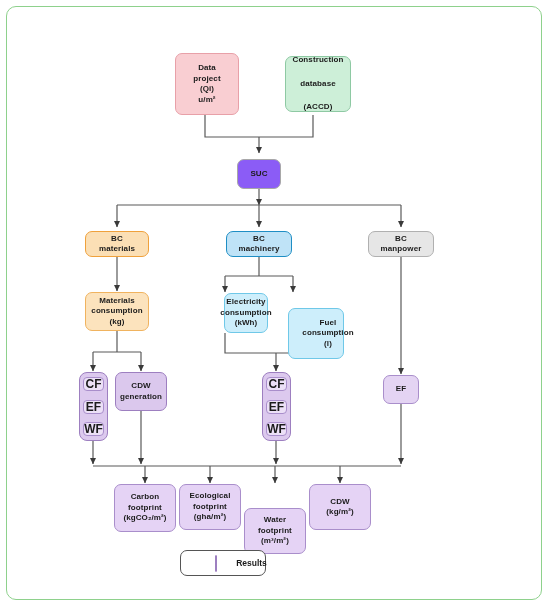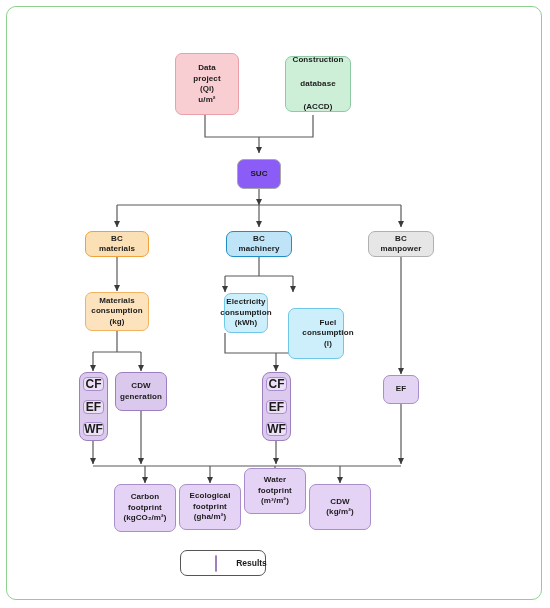--- a/index.html
+++ b/index.html
@@ -237,21 +237,21 @@
     <span class="ln">footprint</span>
     <span class="ln">(kgCO₂/m²)</span>
   </div>
 
   <div class="node purpleR" style="left:179px;top:484px;width:62px;height:46px;">
     <span class="ln">Ecological</span>
     <span class="ln">footprint</span>
     <span class="ln">(gha/m²)</span>
   </div>
 
-  <div class="node purpleR" style="left:244px;top:468px;width:62px;height:46px;">
+  <div class="node purpleR" style="left:244px;top:508px;width:62px;height:46px;">
     <span class="ln">Water</span>
     <span class="ln">footprint</span>
     <span class="ln">(m³/m²)</span>
   </div>
 
   <div class="node purpleR" style="left:309px;top:484px;width:62px;height:46px;">
     <span class="ln">CDW</span>
     <span class="ln">(kg/m²)</span>
   </div>
 

